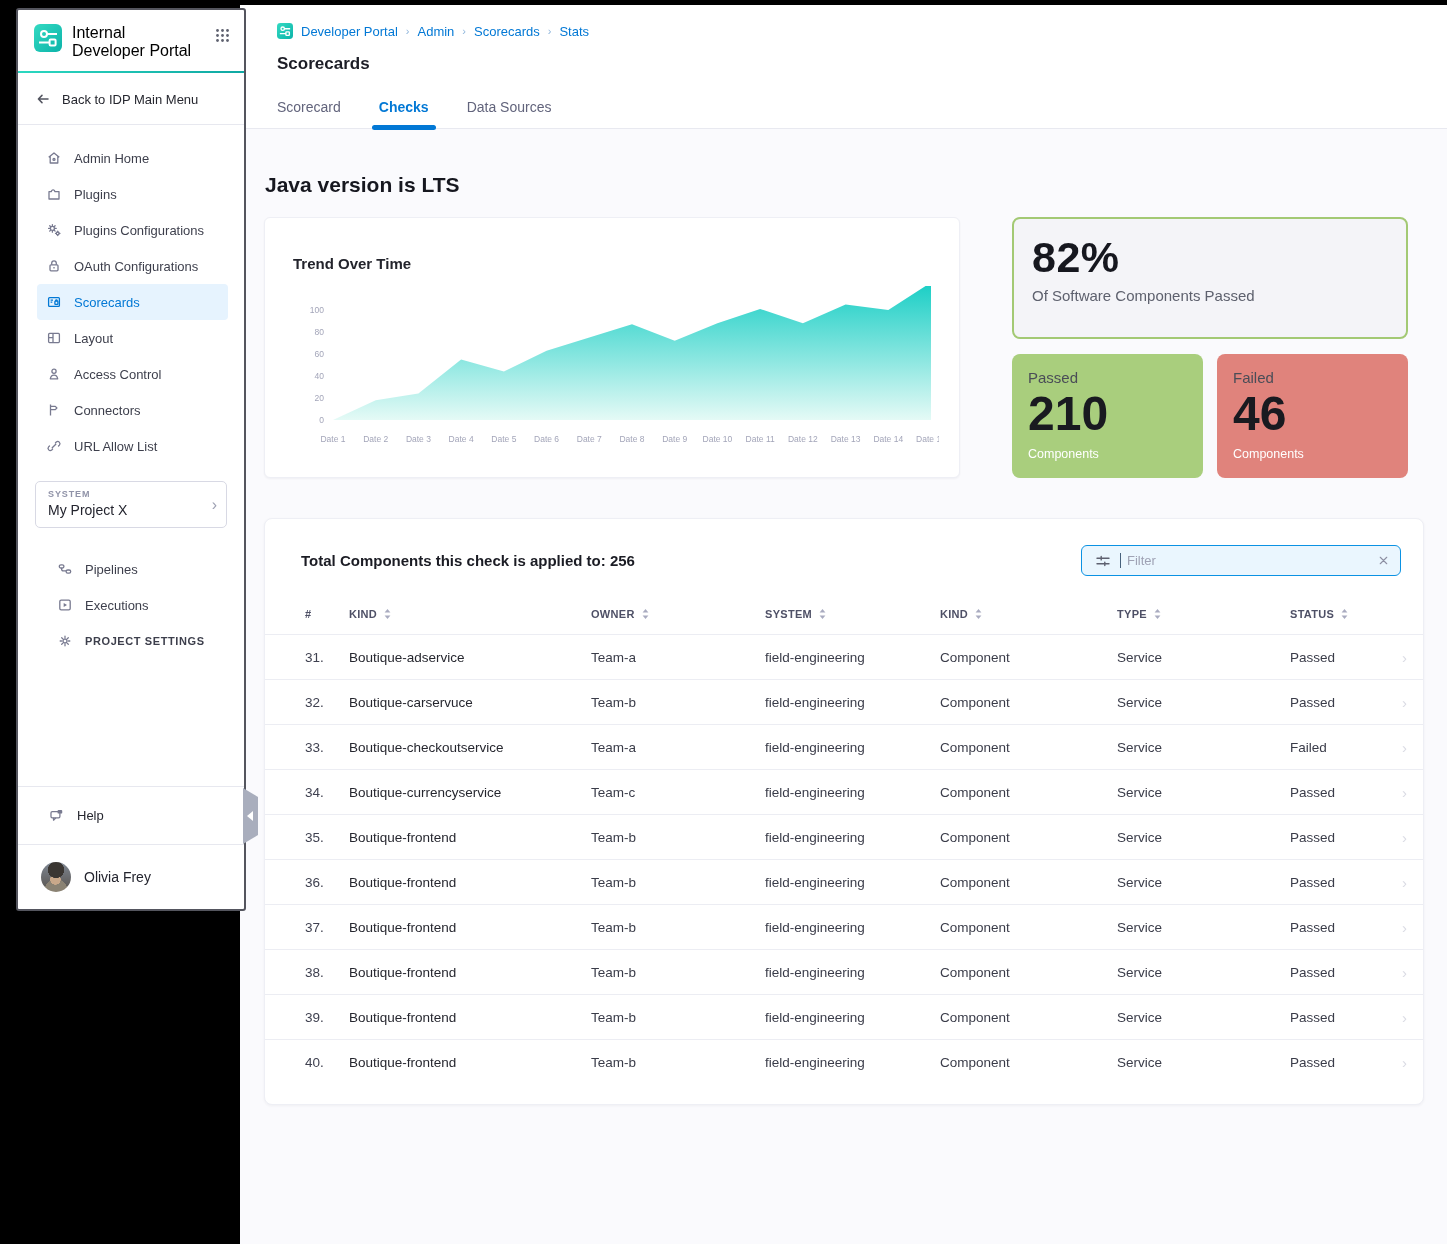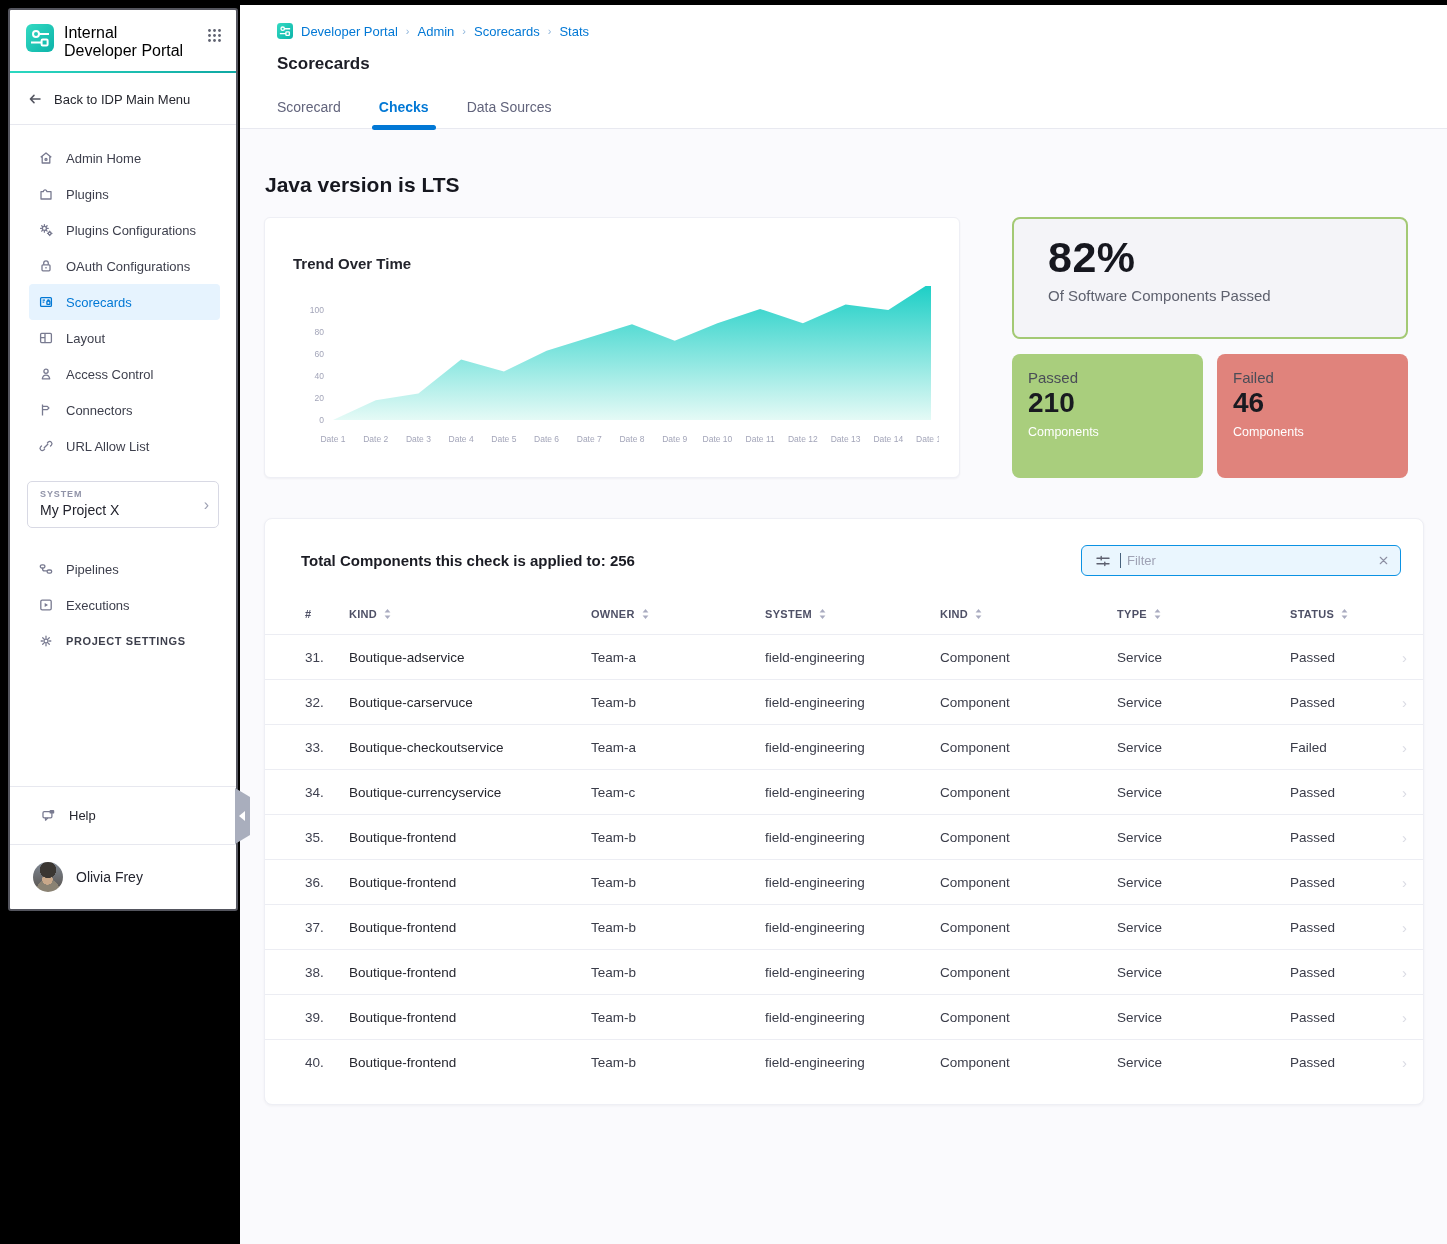--- a/index.html
+++ b/index.html
@@ -4,38 +4,38 @@
 <style>
   html,body{margin:0;padding:0;}
   body{
     width:1447px;height:1244px;position:relative;overflow:hidden;
     background:#000;font-family:"Liberation Sans",sans-serif;
     -webkit-font-smoothing:antialiased;
   }
   svg{display:block}
   
   .sidebar{
-    position:absolute;left:8px;top:8px;width:230px;height:903px;
+    position:absolute;left:16px;top:8px;width:230px;height:903px;
     background:#fff;border:2px solid #54555E;border-radius:3px;
     box-sizing:border-box;display:flex;flex-direction:column;z-index:5;
   }
   .logo-row{display:flex;align-items:flex-start;gap:10px;padding:14px 14px 11px 16px;}
   .grid-icon{margin-left:auto;margin-top:4px;cursor:pointer;}
   .teal-rule{height:2px;background:linear-gradient(90deg,#2BD8C0,#0FA8A3);}
   .back-row{display:flex;align-items:center;gap:11px;padding:18px 16px 17px 17px;border-bottom:1px solid #E7E8EF;color:#26272F;font-size:13px;cursor:pointer;}
   .nav{padding-top:15px;}
   .nav-item{display:flex;align-items:center;gap:12px;height:36px;margin:0 16px 0 19px;padding-left:9px;border-radius:4px;font-size:13px;color:#3D3F4C;cursor:pointer;}
   .nav-item .ic{color:#787A90;flex:0 0 16px;}
   .nav-item.selected{background:#E6F3FE;color:#0278D5;font-weight:500;}
   .nav-item.selected .ic{color:#0278D5;}
   .project-card{margin:17px 17px 0;border:1px solid #D8D9E4;border-radius:5px;padding:7px 12px 9px;position:relative;cursor:pointer;background:#fff;}
   .project-label{font-size:9px;letter-spacing:.9px;color:#9093A8;font-weight:bold;}
   .project-name{font-size:14px;color:#23242E;margin-top:3px;}
   .project-chevron{position:absolute;right:9px;top:50%;transform:translateY(-50%);color:#9FA2B4;font-size:16px;}
-  .nav2{padding-top:23px;}
+  .nav2{padding-top:23px;margin-left:11px;}
   .nav2 .nav-item{height:36px;}
   .settings-text{font-size:11px;letter-spacing:.6px;font-weight:bold;}
   .sb-spacer{flex:1;}
   .help-row{display:flex;align-items:center;gap:12px;height:57px;padding-left:30px;font-size:13px;color:#26272F;border-top:1px solid #E7E8EF;cursor:pointer;}
   .user-row{display:flex;align-items:center;gap:13px;height:64px;padding-left:23px;font-size:14px;color:#23242E;border-top:1px solid #E7E8EF;cursor:pointer;}
   .avatar{width:30px;height:30px;border-radius:50%;
     background:
       radial-gradient(circle at 50% 26%, #3A3632 0 30%, transparent 31%),
       radial-gradient(circle at 48% 58%, #C9A88A 0 22%, transparent 23%),
       radial-gradient(circle at 50% 95%, #8A8273 0 35%, transparent 36%),
@@ -54,27 +54,27 @@
   .tab{font-size:14px;color:#62647C;padding-bottom:13px;position:relative;cursor:pointer;}
   .tab.active{color:#0278D5;font-weight:bold;}
   .tab.active::after{content:"";position:absolute;left:-7px;right:-7px;bottom:-2px;height:5px;background:#0278D5;border-radius:4px;}
   .content{padding-left:24px;}
   .check-title{font-size:21px;font-weight:bold;color:#16171F;margin:44px 0 0 1px;}
   .cards-row{display:flex;gap:52px;margin-top:20px;}
   .chart-card{width:696px;height:261px;background:#fff;border:1px solid #EEEFF5;border-radius:6px;
     box-shadow:0 1px 2px rgba(40,41,61,.05);box-sizing:border-box;padding:20px 0 0 26px;}
   .chart-title{font-size:15px;font-weight:600;color:#23242C;margin:17px 0 2px 2px;}
   .right-col{width:396px;display:flex;flex-direction:column;gap:15px;}
-  .percent-card{background:#F4F4F8;border:2px solid #A3C974;border-radius:8px;box-sizing:border-box;height:122px;padding:14px 34px;}
+  .percent-card{background:#F4F4F8;border:2px solid #A3C974;border-radius:8px;box-sizing:border-box;height:122px;padding:14px 18px;}
   .percent-value{font-size:43px;font-weight:bold;color:#16171F;letter-spacing:.5px;}
   .percent-caption{font-size:15px;color:#5E616E;margin-top:5px;}
   .pf-row{display:flex;gap:14px;height:124px;}
   .pf-card{flex:1;border-radius:8px;box-sizing:border-box;padding:15px 16px 12px;}
   .pf-label{font-size:15px;color:#4A4D57;}
-  .pf-value{font-size:28px;font-weight:bold;color:#191A20;line-height:1.1;margin-top:2px;}
+  .pf-value{font-size:48px;font-weight:bold;color:#191A20;line-height:1.1;margin-top:2px;}
   .pf-unit{font-size:12.5px;color:#fff;margin-top:6px;}
   
   .table-card{width:1160px;background:#fff;border:1px solid #EEEFF5;border-radius:8px;
     box-shadow:0 1px 3px rgba(40,41,61,.05);box-sizing:border-box;margin-top:40px;padding:26px 0 20px;}
   .table-top{display:flex;align-items:center;padding:0 22px 0 36px;}
   .table-title{font-size:15px;font-weight:bold;color:#1B1C24;}
   .filter-box{margin-left:auto;width:320px;height:31px;border:1.5px solid #0B92E3;background:#EAF6FE;border-radius:6px;
     display:flex;align-items:center;gap:8px;box-sizing:border-box;padding:0 10px 0 12px;}
   .caret{width:1px;height:15px;background:#46617C;}
   .filter-input{flex:1;background:transparent;border:none;outline:none;font-size:13px;color:#33343E;font-family:"Liberation Sans",sans-serif;margin-left:-4px;}

